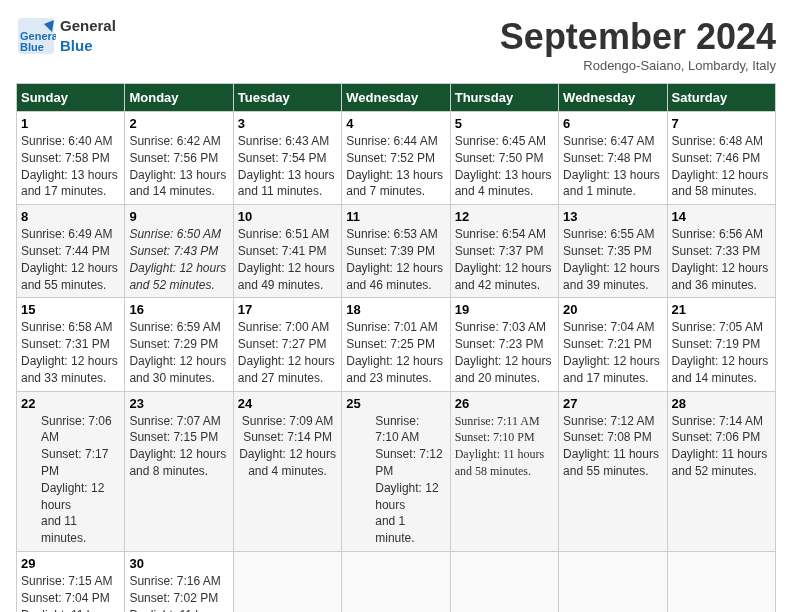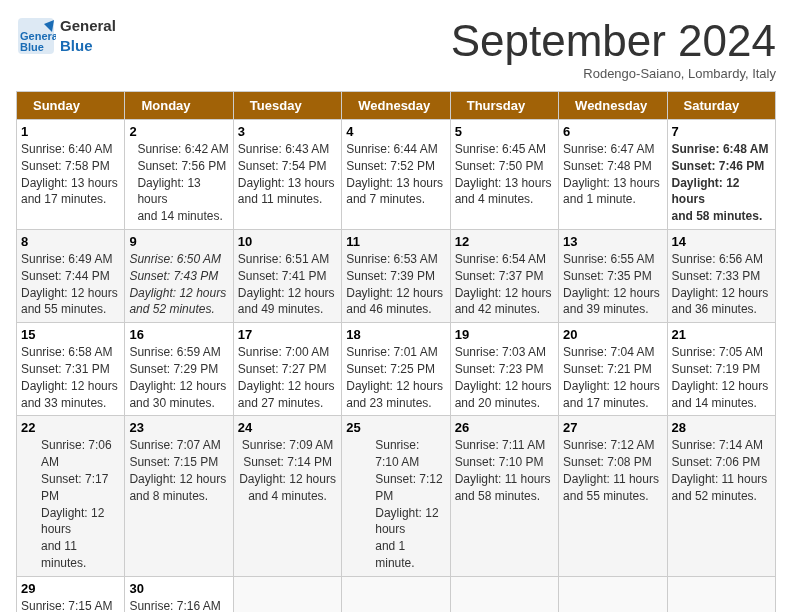--- a/index.html
+++ b/index.html
@@ -25,37 +25,37 @@
     }
     .logo-icon {
       width: 40px;
       height: 40px;
       margin-right: 4px;
     }
     .title-area {
       text-align: right;
     }
     .month-title {
-      font-size: 44px;
-      font-weight: normal;
+      font-size: 36px;
+      font-weight: bold;
       color: #333;
     }
     .location-title {
       font-size: 13px;
       color: #555;
     }
     table {
       width: 100%;
       border-collapse: collapse;
       font-size: 11px;
     }
     thead tr th {
-      background: #a16207;
+      background: #14532d;
       color: #fff;
-      padding: 6px 16px;
+      padding: 6px 4px;
       text-align: left;
       font-size: 13px;
       font-weight: bold;
       border: 1px solid #ccc;
     }
     tbody tr td {
       border: 1px solid #ccc;
       vertical-align: top;
       padding: 4px;
       min-height: 70px;
@@ -122,21 +122,21 @@
   <tr>
         <td>
           <span class="day-num">1</span>
           <div class="day-info" style="white-space: pre-line;">Sunrise: 6:40 AM
 Sunset: 7:58 PM
 Daylight: 13 hours
 and 17 minutes.</div>
         </td>
         <td>
           <span class="day-num">2</span>
-          <div class="day-info" style="white-space: pre-line; margin-left: 8px;">Sunrise: 6:42 AM
+          <div class="day-info" style="white-space: pre-line;">Sunrise: 6:42 AM
 Sunset: 7:56 PM
 Daylight: 13 hours
 and 14 minutes.</div>
         </td>
         <td>
           <span class="day-num">3</span>
           <div class="day-info" style="white-space: pre-line;">Sunrise: 6:43 AM
 Sunset: 7:54 PM
 Daylight: 13 hours
 and 11 minutes.</div>
@@ -157,21 +157,21 @@
         </td>
         <td>
           <span class="day-num">6</span>
           <div class="day-info" style="white-space: pre-line;">Sunrise: 6:47 AM
 Sunset: 7:48 PM
 Daylight: 13 hours
 and 1 minute.</div>
         </td>
         <td>
           <span class="day-num">7</span>
-          <div class="day-info" style="white-space: pre-line; font-weight: bold;">Sunrise: 6:48 AM
+          <div class="day-info" style="white-space: pre-line;">Sunrise: 6:48 AM
 Sunset: 7:46 PM
 Daylight: 12 hours
 and 58 minutes.</div>
         </td>
       </tr>
       <tr>
         <td>
           <span class="day-num">8</span>
           <div class="day-info" style="white-space: pre-line;">Sunrise: 6:49 AM
 Sunset: 7:44 PM
@@ -296,21 +296,21 @@
         </td>
         <td>
           <span class="day-num">25</span>
           <div class="day-info" style="white-space: pre-line; margin-left: 29px;">Sunrise: 7:10 AM
 Sunset: 7:12 PM
 Daylight: 12 hours
 and 1 minute.</div>
         </td>
         <td>
           <span class="day-num">26</span>
-          <div class="day-info" style="white-space: pre-line;">Sunrise: 7:11 AM
+          <div class="day-info" style="white-space: pre-line; font-family: Liberation Serif, serif;">Sunrise: 7:11 AM
 Sunset: 7:10 PM
 Daylight: 11 hours
 and 58 minutes.</div>
         </td>
         <td>
           <span class="day-num">27</span>
           <div class="day-info" style="white-space: pre-line;">Sunrise: 7:12 AM
 Sunset: 7:08 PM
 Daylight: 11 hours
 and 55 minutes.</div>

